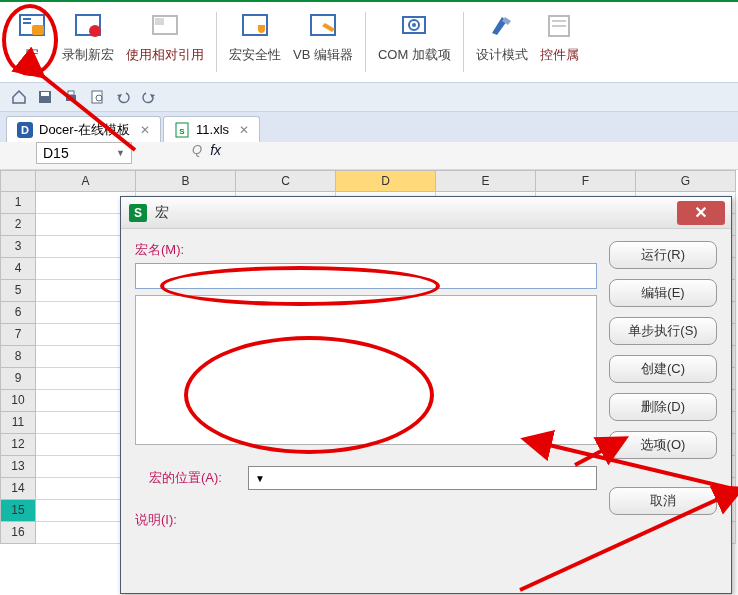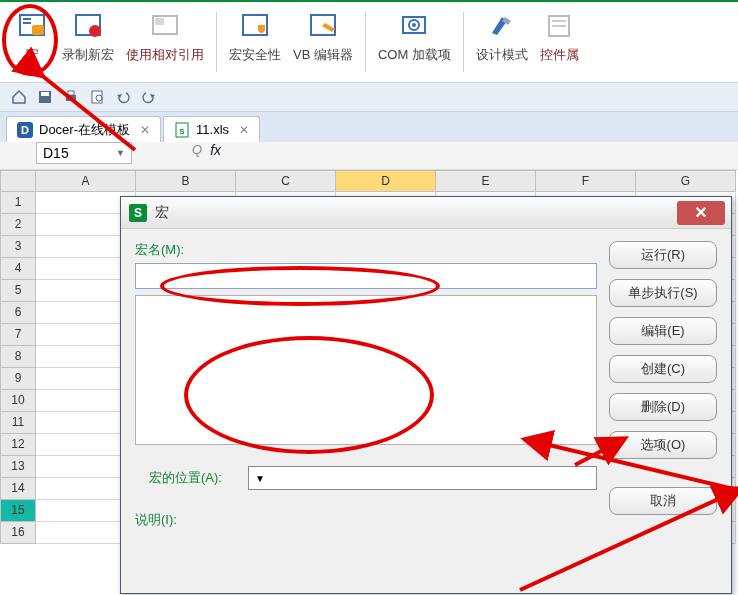--- a/index.html
+++ b/index.html
@@ -35,21 +35,21 @@
 
 
 .dialog{position:absolute;left:120px;top:196px;width:612px;height:398px;background:#f0f0f0;border:1px solid #4a5a70;box-shadow:2px 2px 6px rgba(0,0,0,.3)}
 .dlg-title{height:32px;background:linear-gradient(#fdfdfd,#e3e3e3);display:flex;align-items:center;padding:0 0 0 8px;border-bottom:1px solid #cfcfcf}
 .dlg-ico{width:18px;height:18px;background:#0a8c3c;border-radius:2px;display:flex;align-items:center;justify-content:center;color:#fff;font-size:12px;font-weight:bold;margin-right:8px}
 .dlg-t{font-size:14px;color:#333}
 .dlg-x{margin-left:auto;width:48px;height:24px;background:#c75050;border-radius:3px;margin-right:6px;display:flex;align-items:center;justify-content:center;color:#fff;font-weight:bold}
 .dlg-body{padding:12px 14px;display:flex}
 .dlg-left{flex:1;display:flex;flex-direction:column}
 .dlg-right{width:120px;display:flex;flex-direction:column;gap:10px;padding-left:12px}
-.dlbl{font-size:13px;color:#15803d;margin-bottom:4px}
+.dlbl{font-size:13px;color:#be185d;margin-bottom:4px}
 .din{width:100%;height:26px;border:1px solid #8aa8cf;background:#fff;padding:0 4px}
 .dlist{width:100%;height:150px;border:1px solid #b0b0b0;background:#fff;margin-top:6px}
 .drow{display:flex;align-items:center;margin-top:10px}
 .dsel{flex:1;height:24px;border:1px solid #8a8a8a;background:#fff;font-size:13px;padding:0 6px;display:flex;align-items:center;justify-content:space-between;margin-left:12px}
 .dbtn{height:28px;border:1px solid #9a9a9a;background:linear-gradient(#fefefe,#e7e7e7);border-radius:8px;font-size:13px;color:#333;cursor:pointer}
 
 
 .ann{position:absolute;pointer-events:none}
 .oval{border:4px solid #e40000;border-radius:50%}
 .arrow-line{stroke:#e40000;stroke-width:4;fill:none}
@@ -376,22 +376,22 @@
       <div class="drow">
         <span class="dlbl" style="margin:14px">宏的位置(A):</span>
         <div class="dsel">
           <span style="font-size:10px">▼</span>
         </div>
       </div>
       <div class="dlbl" style="margin-top:10px">说明(I):</div>
     </div>
     <div class="dlg-right">
       <button class="dbtn">运行(R)</button>
+      <button class="dbtn">编辑(E)</button>
       <button class="dbtn">单步执行(S)</button>
-      <button class="dbtn">编辑(E)</button>
       <button class="dbtn">创建(C)</button>
       <button class="dbtn">删除(D)</button>
       <button class="dbtn">选项(O)</button>
       <button class="dbtn" style="margin-top:18px">取消</button>
     </div>
   </div>
 </div>
 
 <div class="ann oval" style="left:2px;top:4px;width:56px;height:72px"></div>
 <div class="ann oval" style="left:160px;top:266px;width:280px;height:40px"></div>

